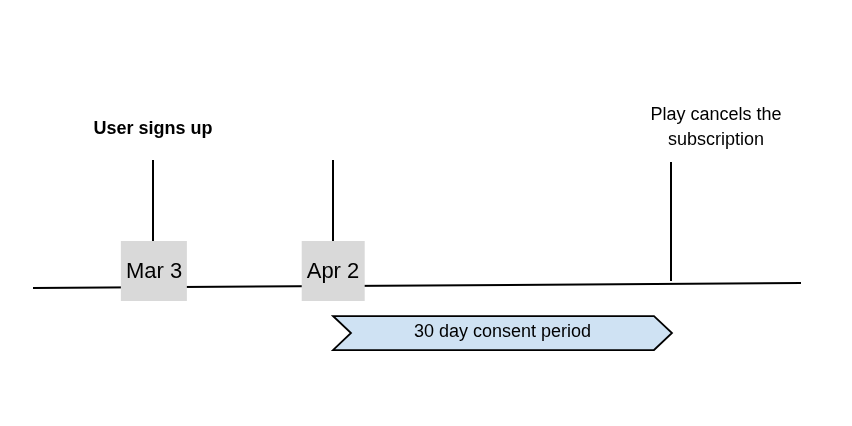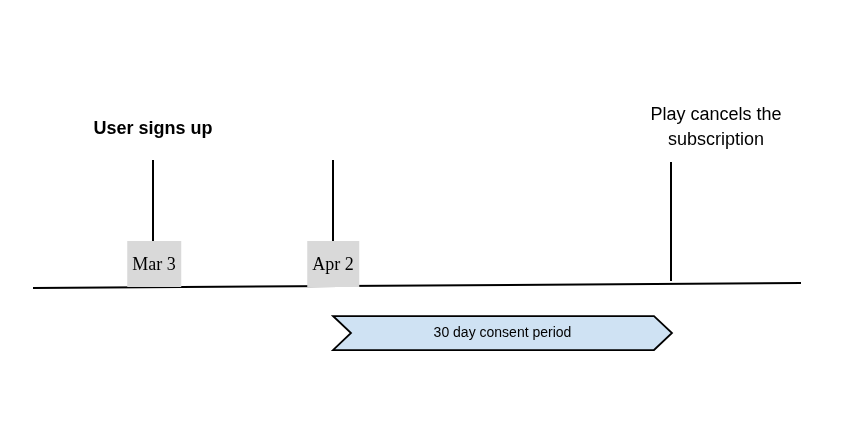--- a/index.html
+++ b/index.html
@@ -46,39 +46,38 @@
     white-space: pre-line;
     z-index: 1;
   }
   .event-label.e1 { left: 153px; top: 116px; font-weight: bold; }
   .event-label.e2 { left: 333px; top: 100px; }
   .event-label.e3 { left: 671px; top: 102px; margin-left: 45px; }
   .date-label {
     position: absolute;
     transform: translateX(-50%);
     background: var(--date-label-bg);
-    font-size: 18px;
+    font-size: 22px;
     line-height: 24px;
     color: var(--text-color);
-    padding: 11px 5px;
+    padding: 18px 5px;
     white-space: nowrap;
     z-index: 1;
-    font-family: Liberation Serif, serif;
   }
   .date-label.d1 { left: 154px; top: 241px; }
   .date-label.d2 { left: 333px; top: 241px; }
   .date-label.d3 { left: 671px; top: 244px; }
   .banner-label {
     position: absolute;
     left: 333px; top: 316px;
     width: 339px; height: 31px;
     display: flex;
     align-items: center;
     justify-content: center;
-    font-size: 14px;
+    font-size: 18px;
     color: var(--text-color);
     z-index: 1;
     white-space: nowrap;
   }
 </style>
 </head>
 <body>
 
 <div class="canvas">
 

